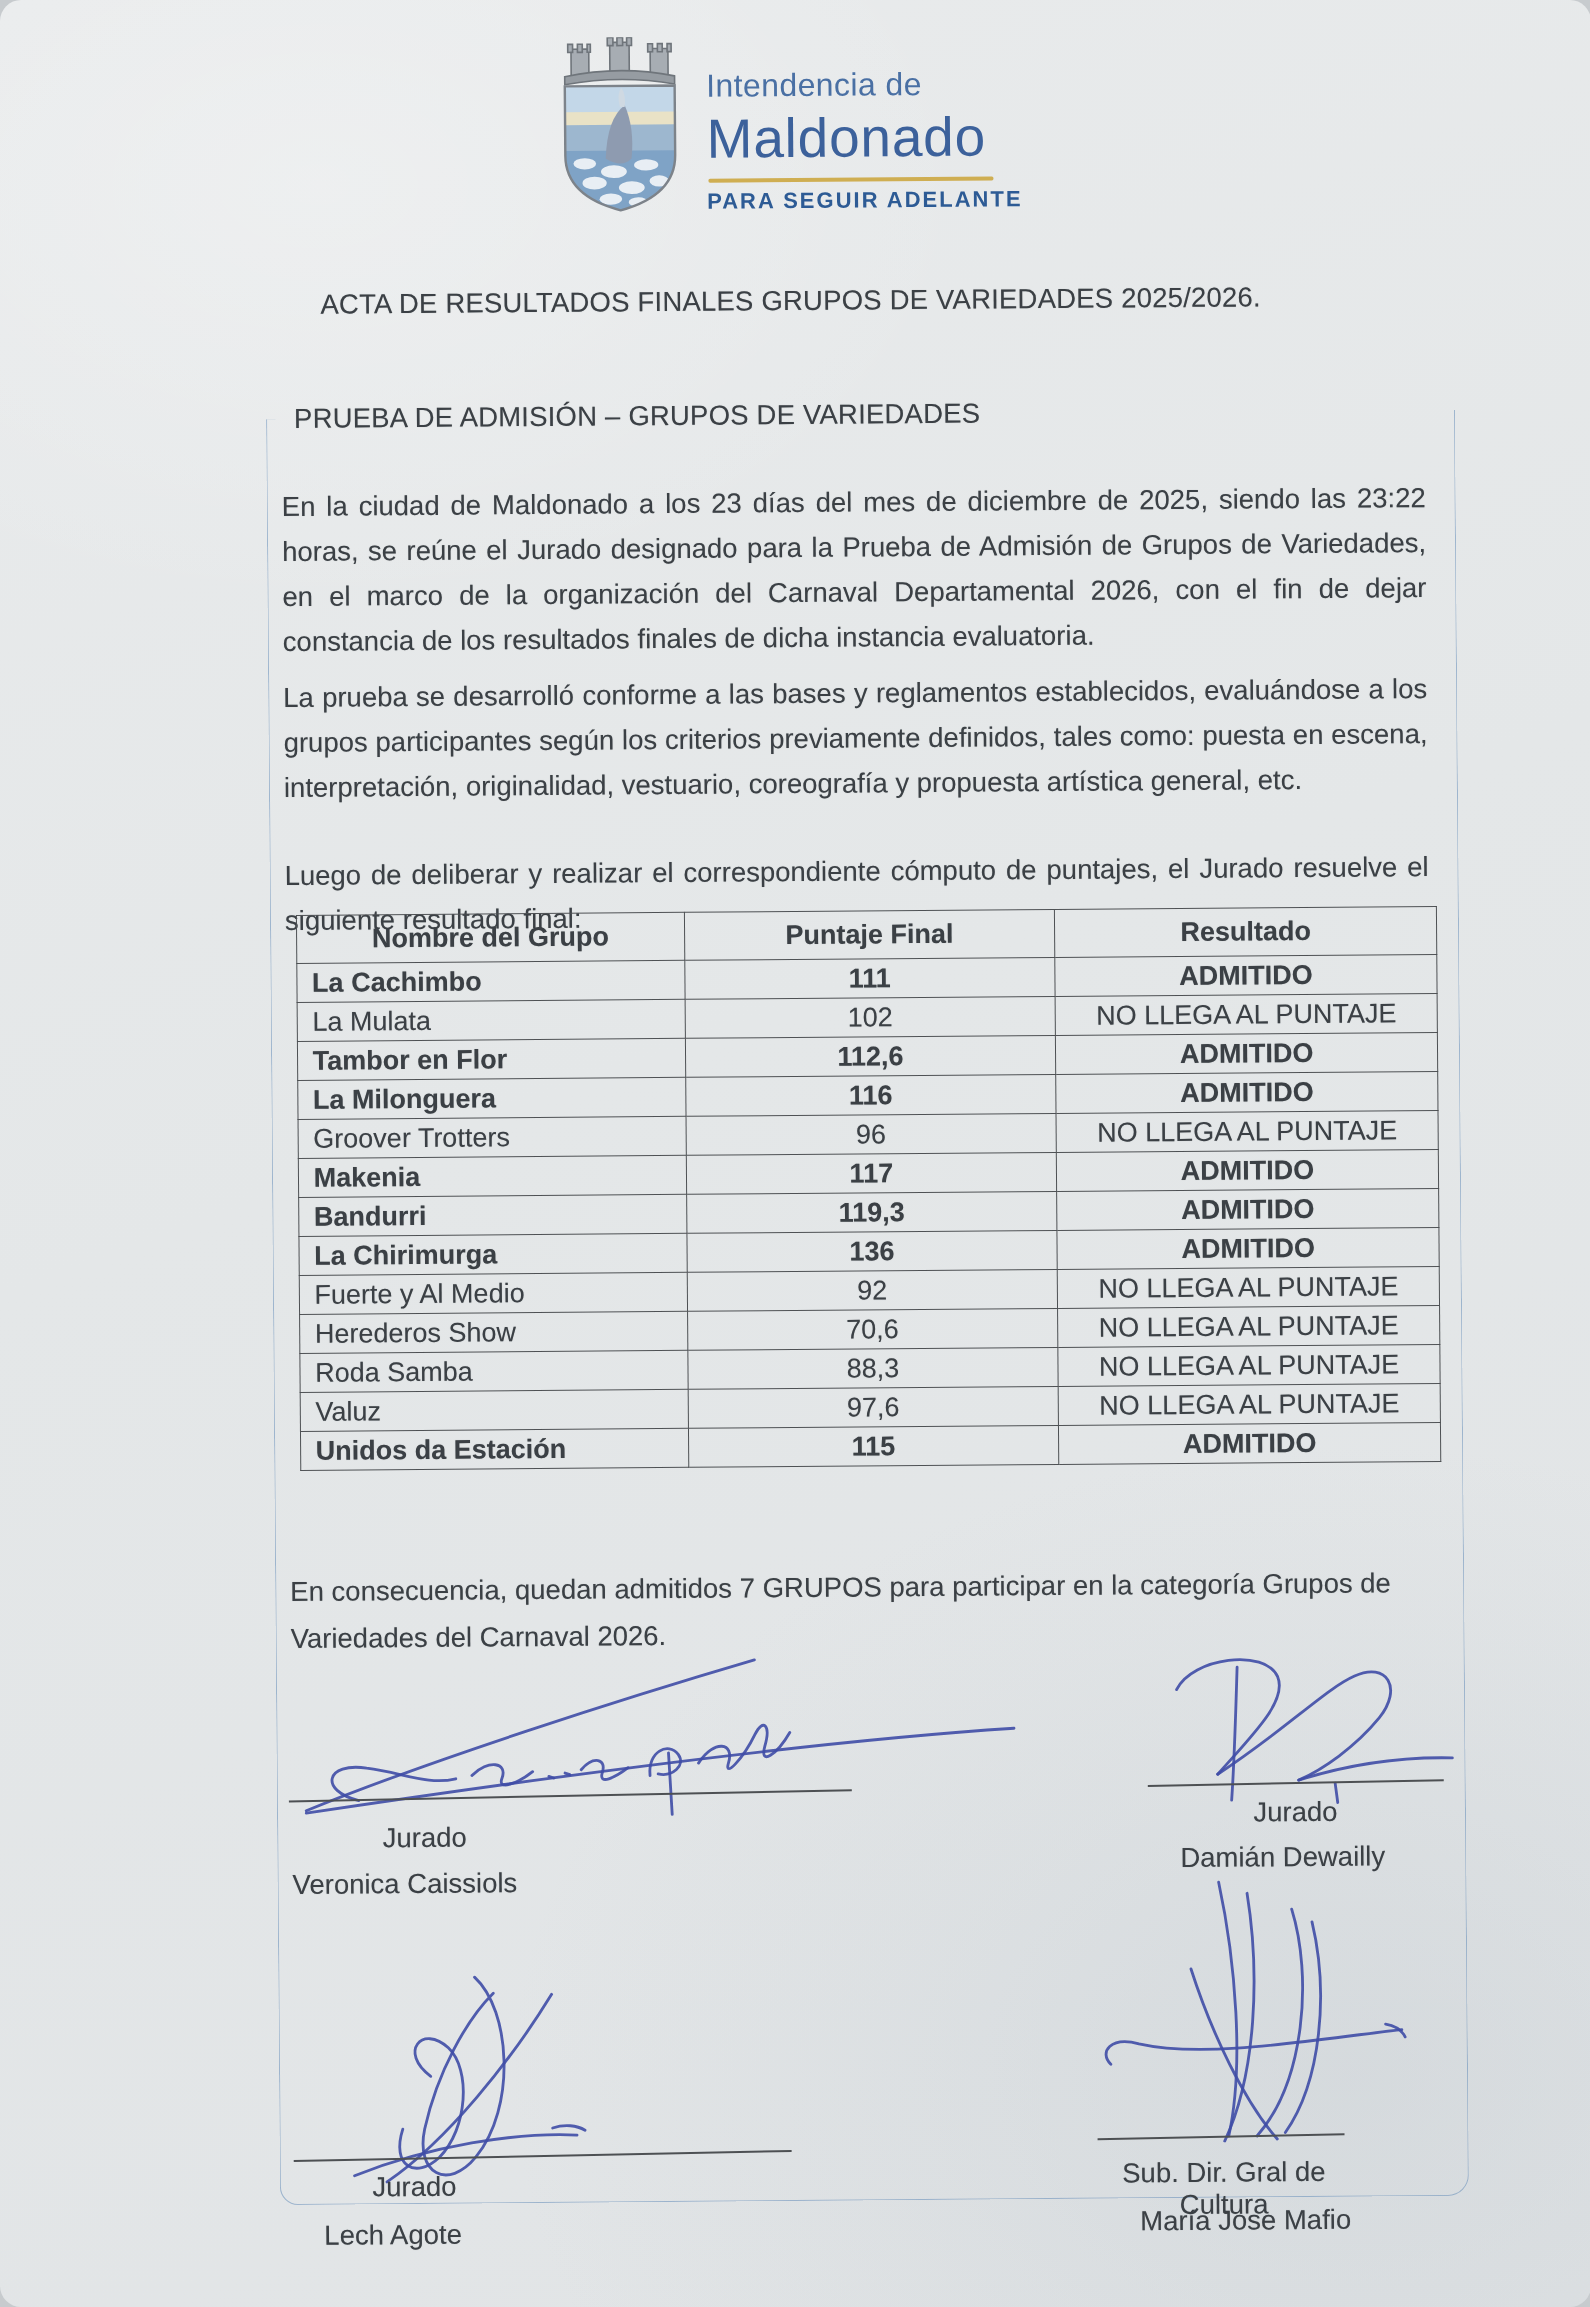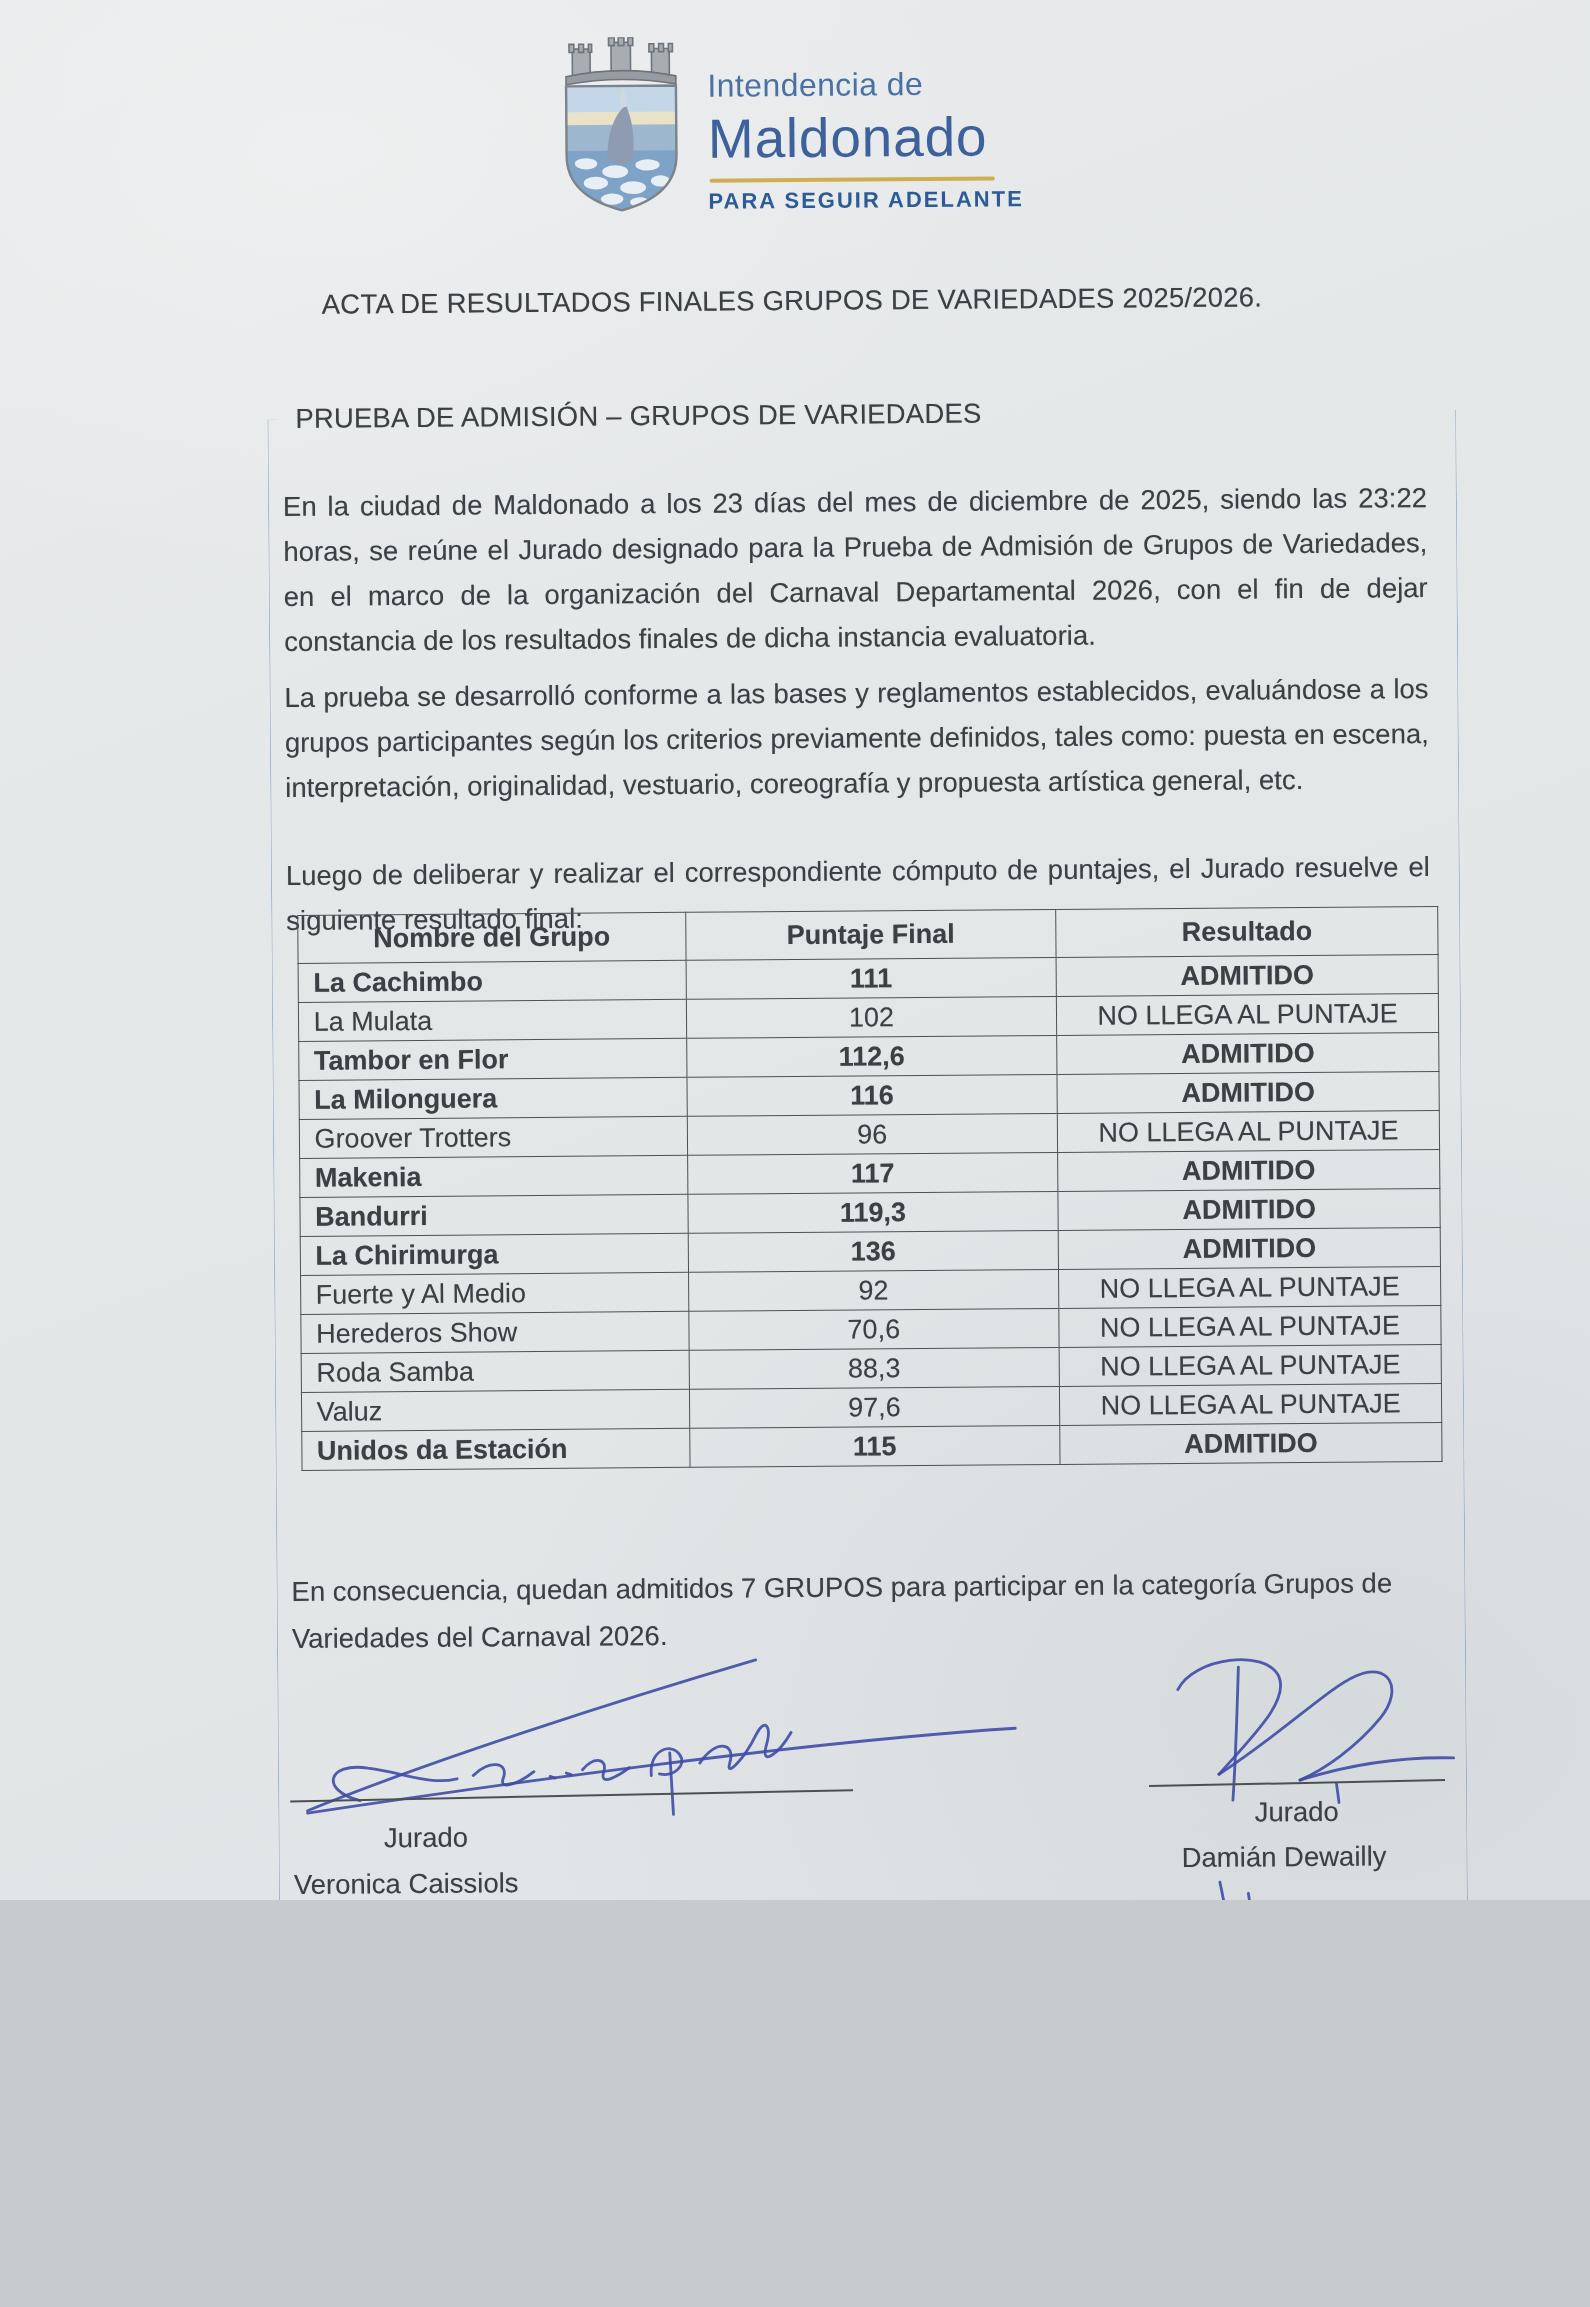--- a/index.html
+++ b/index.html
@@ -1,26 +1,27 @@
 <!DOCTYPE html>
 <html style="font-size:13px"><head>
 <meta charset="utf-8">
 <style>
   html,body{margin:0;padding:0;background:#c7cbce;}
   .page{
     position:relative;
-    width:1591px;height:1900px;
+    width:1591px;height:2307px;
     margin:0 auto;
     overflow:hidden;
     font-family:"Liberation Sans","DejaVu Sans",sans-serif;
     color:#3b4045;
     background:
       radial-gradient(1134px 729px at 20% 8%, rgba(255,255,255,0.25), rgba(255,255,255,0) 60%),
       radial-gradient(1296px 972px at 85% 90%, rgba(190,198,204,0.35), rgba(190,198,204,0) 65%),
       linear-gradient(160deg,#e9ebec 0%,#e4e7e8 45%,#e1e4e6 100%);
+    border-radius: 21px;
   }
   .content{position:absolute;inset:0;transform:rotate(-0.45deg);transform-origin:50% 40%;}
   .soft{text-shadow:0 0 0.8px rgba(67,71,75,0.35);}
 
   
   .brand{position:absolute;top:36px;left:50%;transform:translateX(-50%);display:flex;align-items:flex-start;gap:24px;}
   .crest{width:126px;height:178px;flex:0 0 auto;}
   .brandtext{padding-top:31px;}
   .org-line1{font-size:32px;letter-spacing:0.4px;}
   .org-name{font-size:55px;letter-spacing:0.8px;margin-top:1.6px;}

